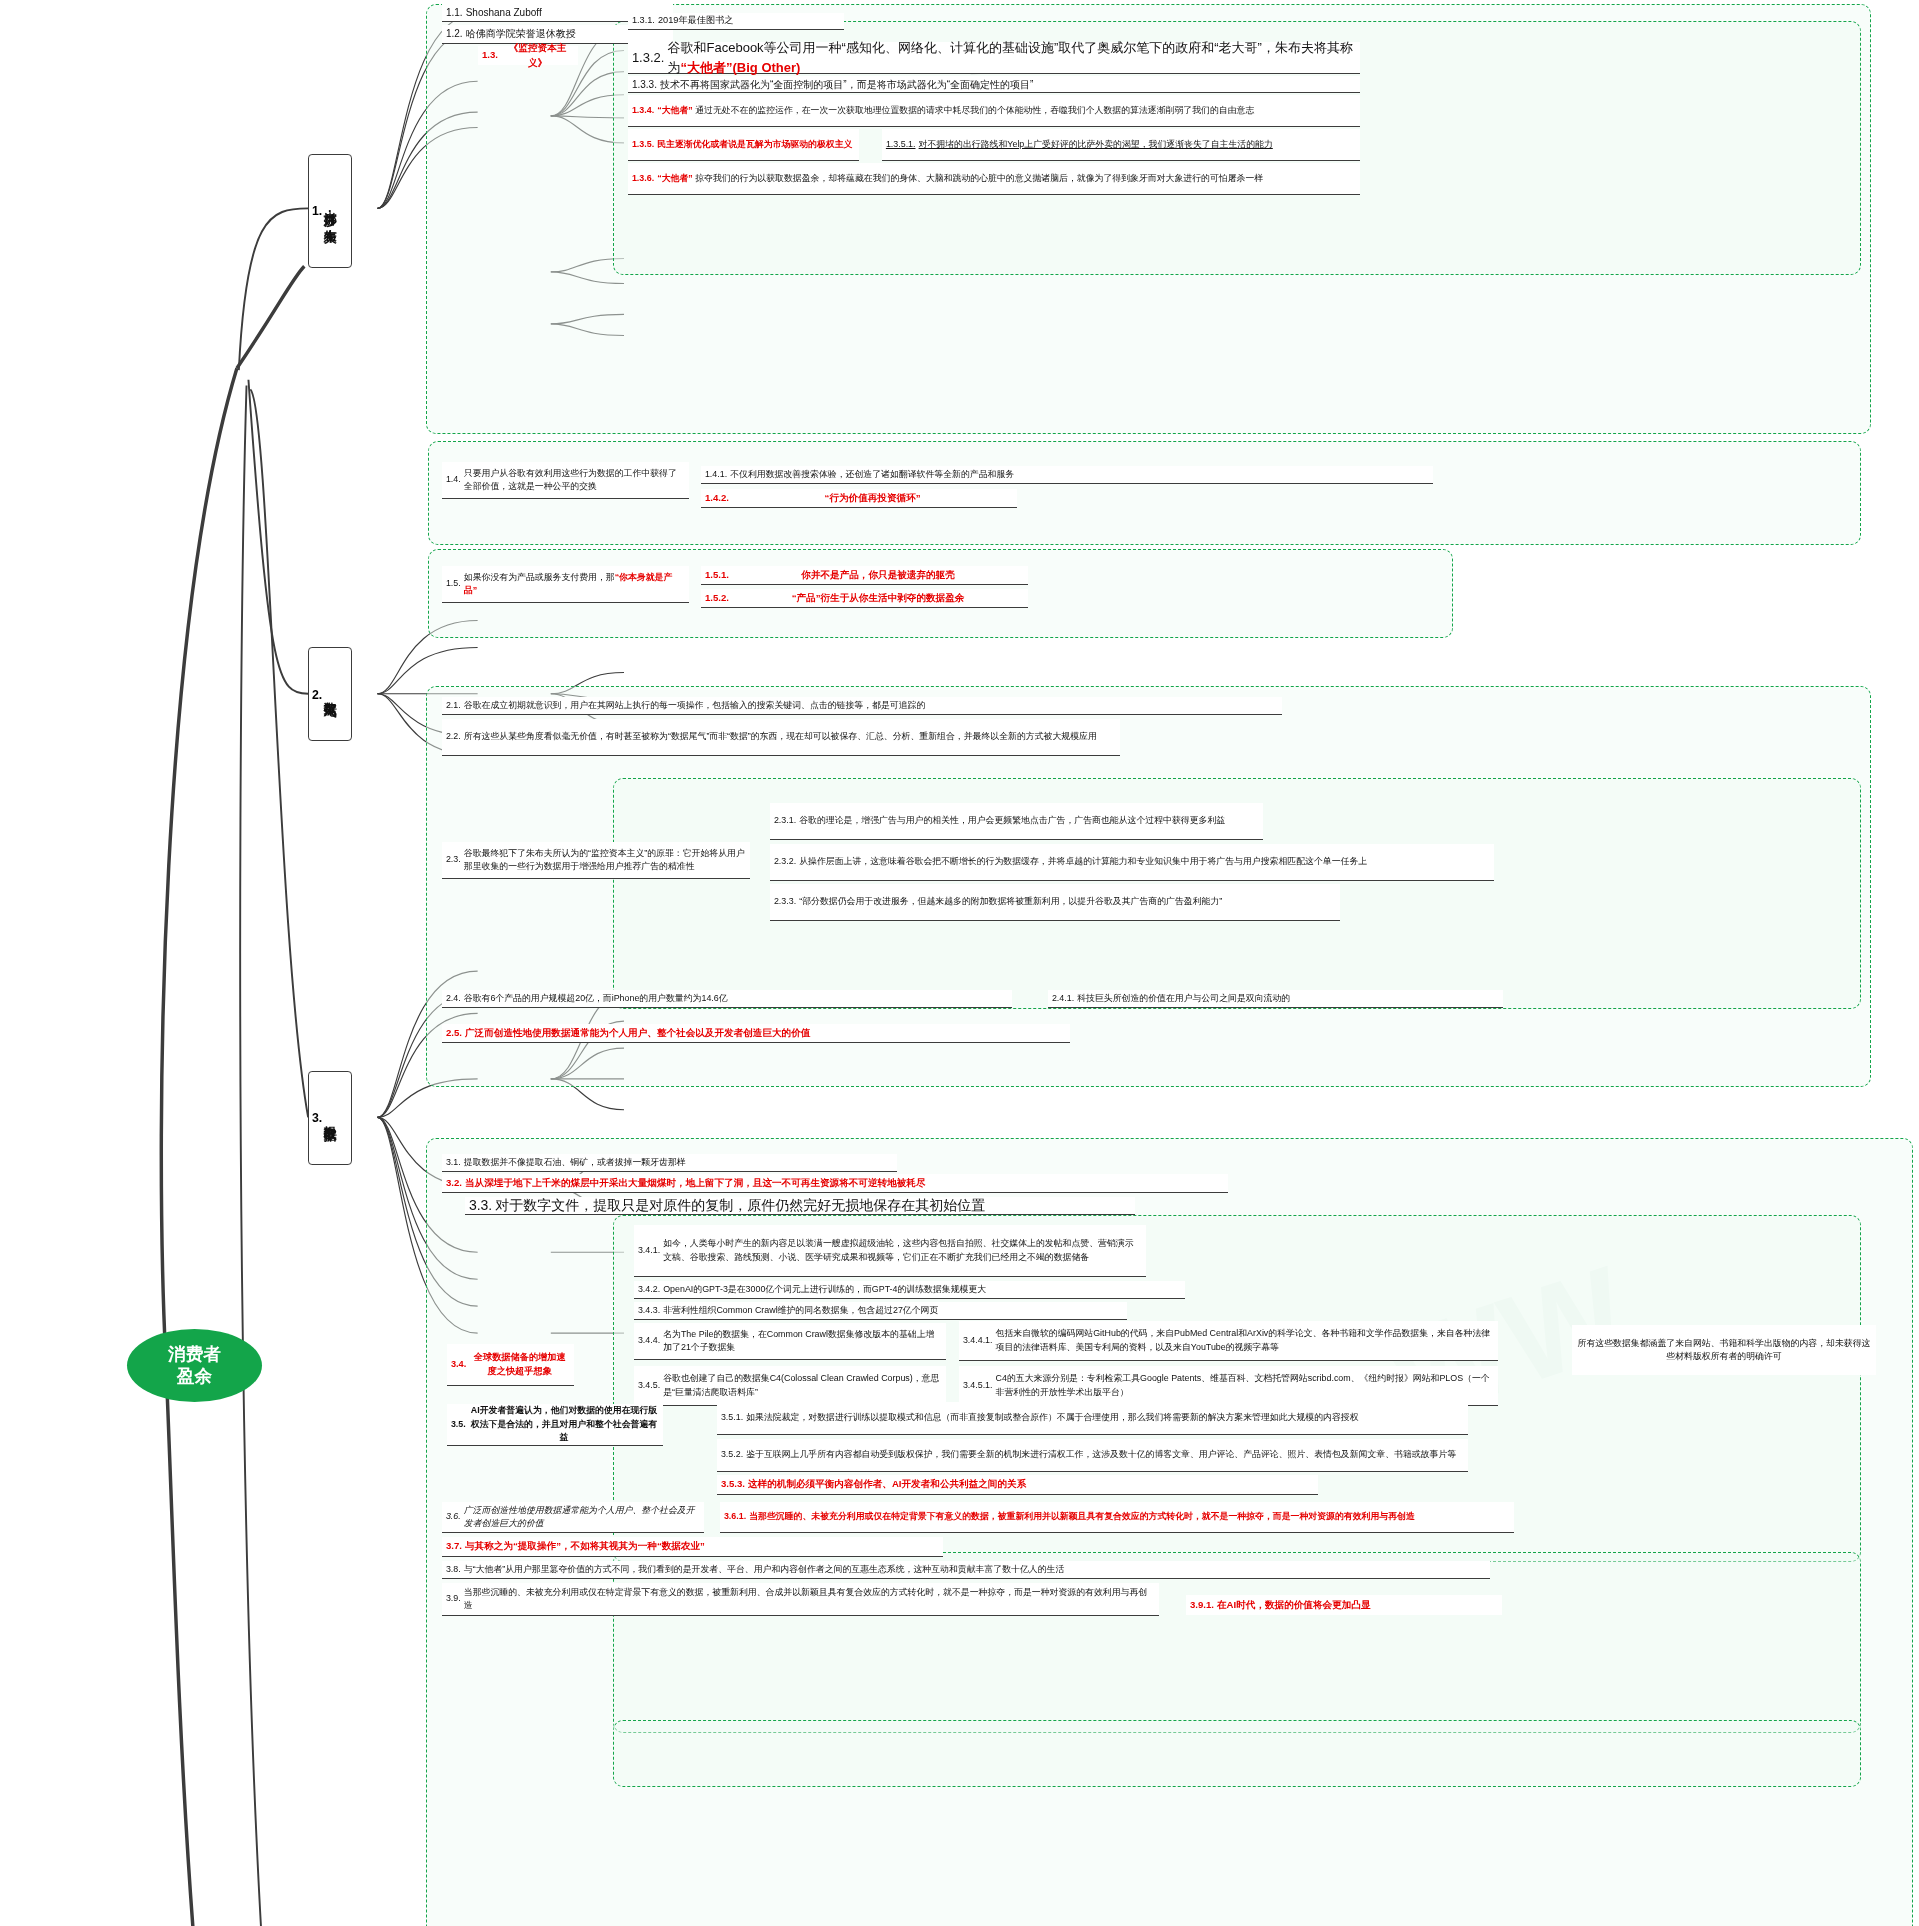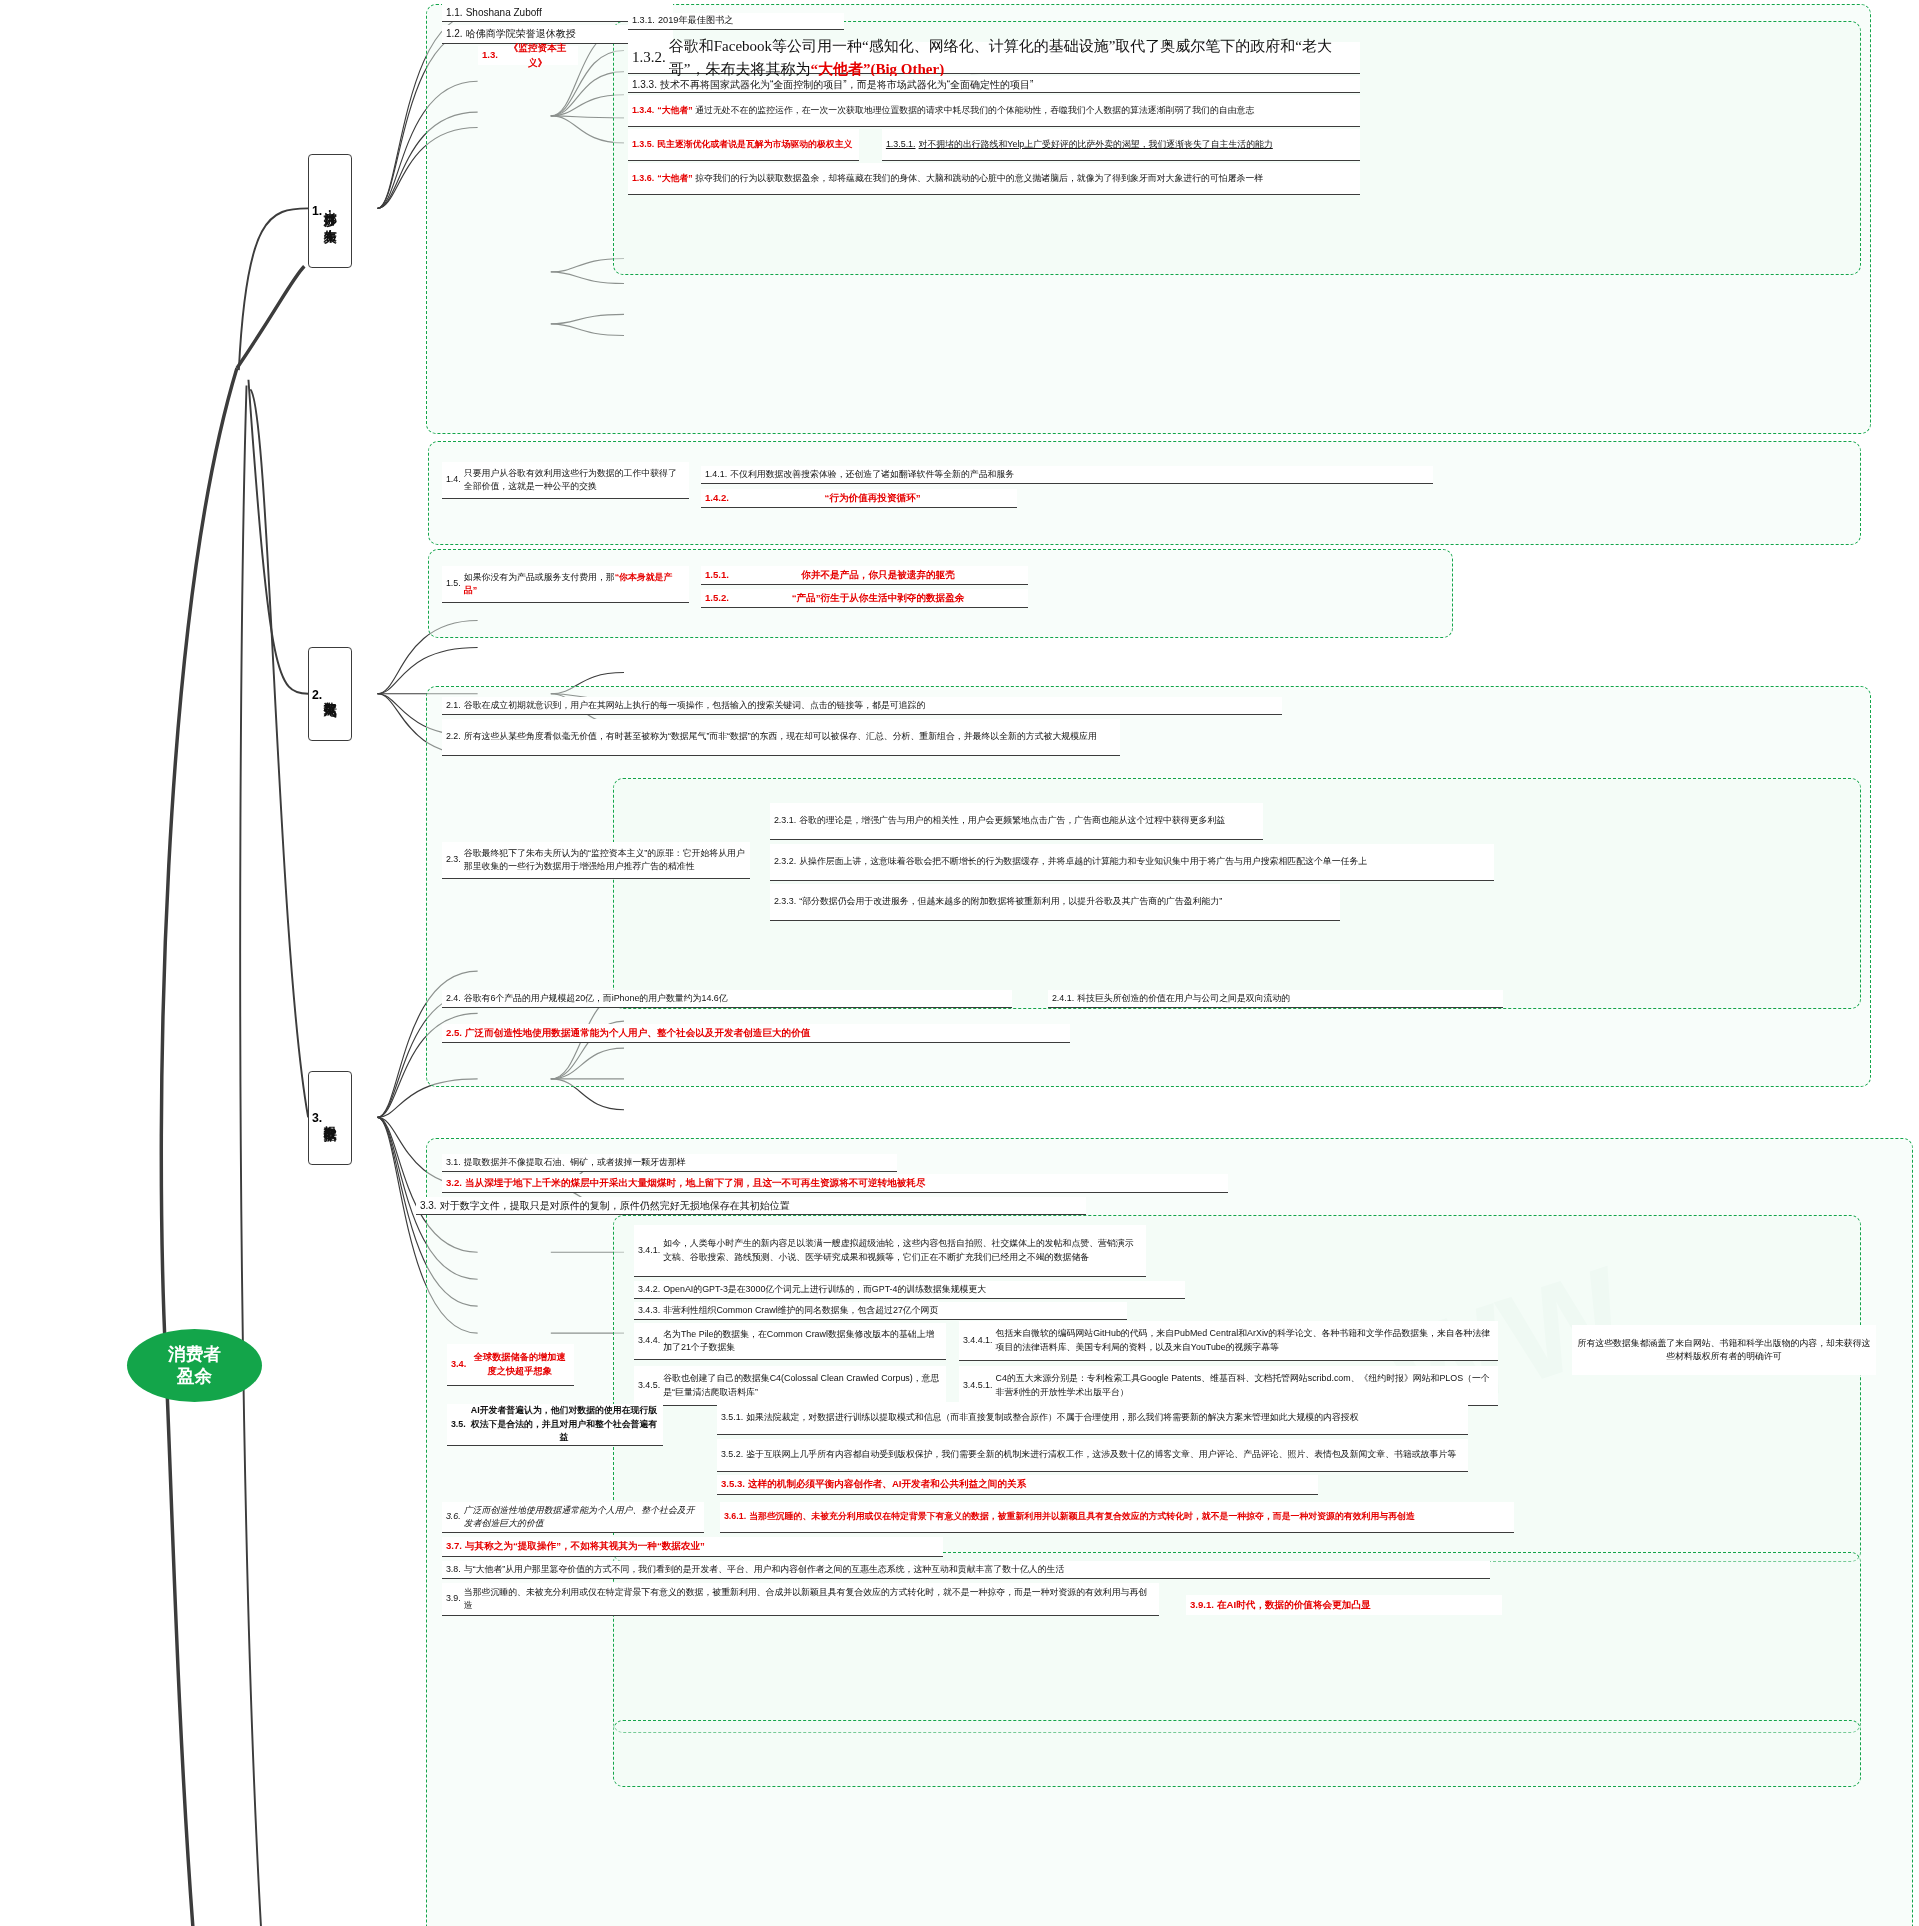--- a/index.html
+++ b/index.html
@@ -192,21 +192,21 @@
   </div>
   <div class="node red ctr" style="left:478px;top:46px;width:100px;height:19px;font-size:9.6px;border-bottom:none;">
     <span class="num">1.3.</span>
     <span class="txt">《监控资本主义》</span>
   </div>
 
   <div class="node" style="left:628px;top:13px;width:216px;height:17px;font-size:9.2px;">
     <span class="num">1.3.1.</span>
     <span class="txt">2019年最佳图书之</span>
   </div>
-  <div class="node" style="left:628px;top:42px;width:732px;height:32px;font-size:15px;font-family:Liberation Serif, serif;">
+  <div class="node" style="left:628px;top:42px;width:732px;height:32px;font-size:13px;">
     <span class="num">1.3.2.</span>
     <span class="txt">
       <span>谷歌和Facebook等公司用一种“感知化、网络化、计算化的基础设施”取代了奥威尔笔下的政府和“老大哥”，朱布夫将其称为</span><span style="color:#e60000;font-weight:bold;">“大他者”(Big Other)</span>
     </span>
   </div>
   <div class="node" style="left:628px;top:76px;width:732px;height:17px;font-size:10px;">
     <span class="num">1.3.3.</span>
     <span class="txt">技术不再将国家武器化为“全面控制的项目”，而是将市场武器化为“全面确定性的项目”</span>
   </div>
   <div class="node" style="left:628px;top:95px;width:732px;height:32px;font-size:8.9px;">
@@ -298,21 +298,21 @@
   </div>
 
   <div class="node" style="left:442px;top:1154px;width:455px;height:17.7px;font-size:8.9px;">
     <span class="num">3.1.</span>
     <span class="txt">提取数据并不像提取石油、铜矿，或者拔掉一颗牙齿那样</span>
   </div>
   <div class="node red" style="left:442px;top:1174px;width:786px;height:19px;font-size:9.6px;">
     <span class="num">3.2.</span>
     <span class="txt">当从深埋于地下上千米的煤层中开采出大量烟煤时，地上留下了洞，且这一不可再生资源将不可逆转地被耗尽</span>
   </div>
-  <div class="node" style="left:416px;top:1197px;width:670px;height:17.7px;font-size:10px;justify-content:space-between;">
+  <div class="node" style="left:465px;top:1197px;width:670px;height:17.7px;font-size:14px;justify-content:space-between;">
     <span class="num">3.3.</span>
     <span class="txt">对于数字文件，提取只是对原件的复制，原件仍然完好无损地保存在其初始位置</span>
   </div>
   <div class="node red ctr" style="left:447px;top:1344px;width:127px;height:42px;font-size:9.2px;">
     <span class="num">3.4.</span>
     <span class="txt">全球数据储备的增加速度之快超乎想象</span>
   </div>
   <div class="node" style="left:634px;top:1225px;width:512px;height:52px;font-size:8.9px;">
     <span class="num">3.4.1.</span>
     <span class="txt">如今，人类每小时产生的新内容足以装满一艘虚拟超级油轮，这些内容包括自拍照、社交媒体上的发帖和点赞、营销演示文稿、谷歌搜索、路线预测、小说、医学研究成果和视频等，它们正在不断扩充我们已经用之不竭的数据储备</span>

